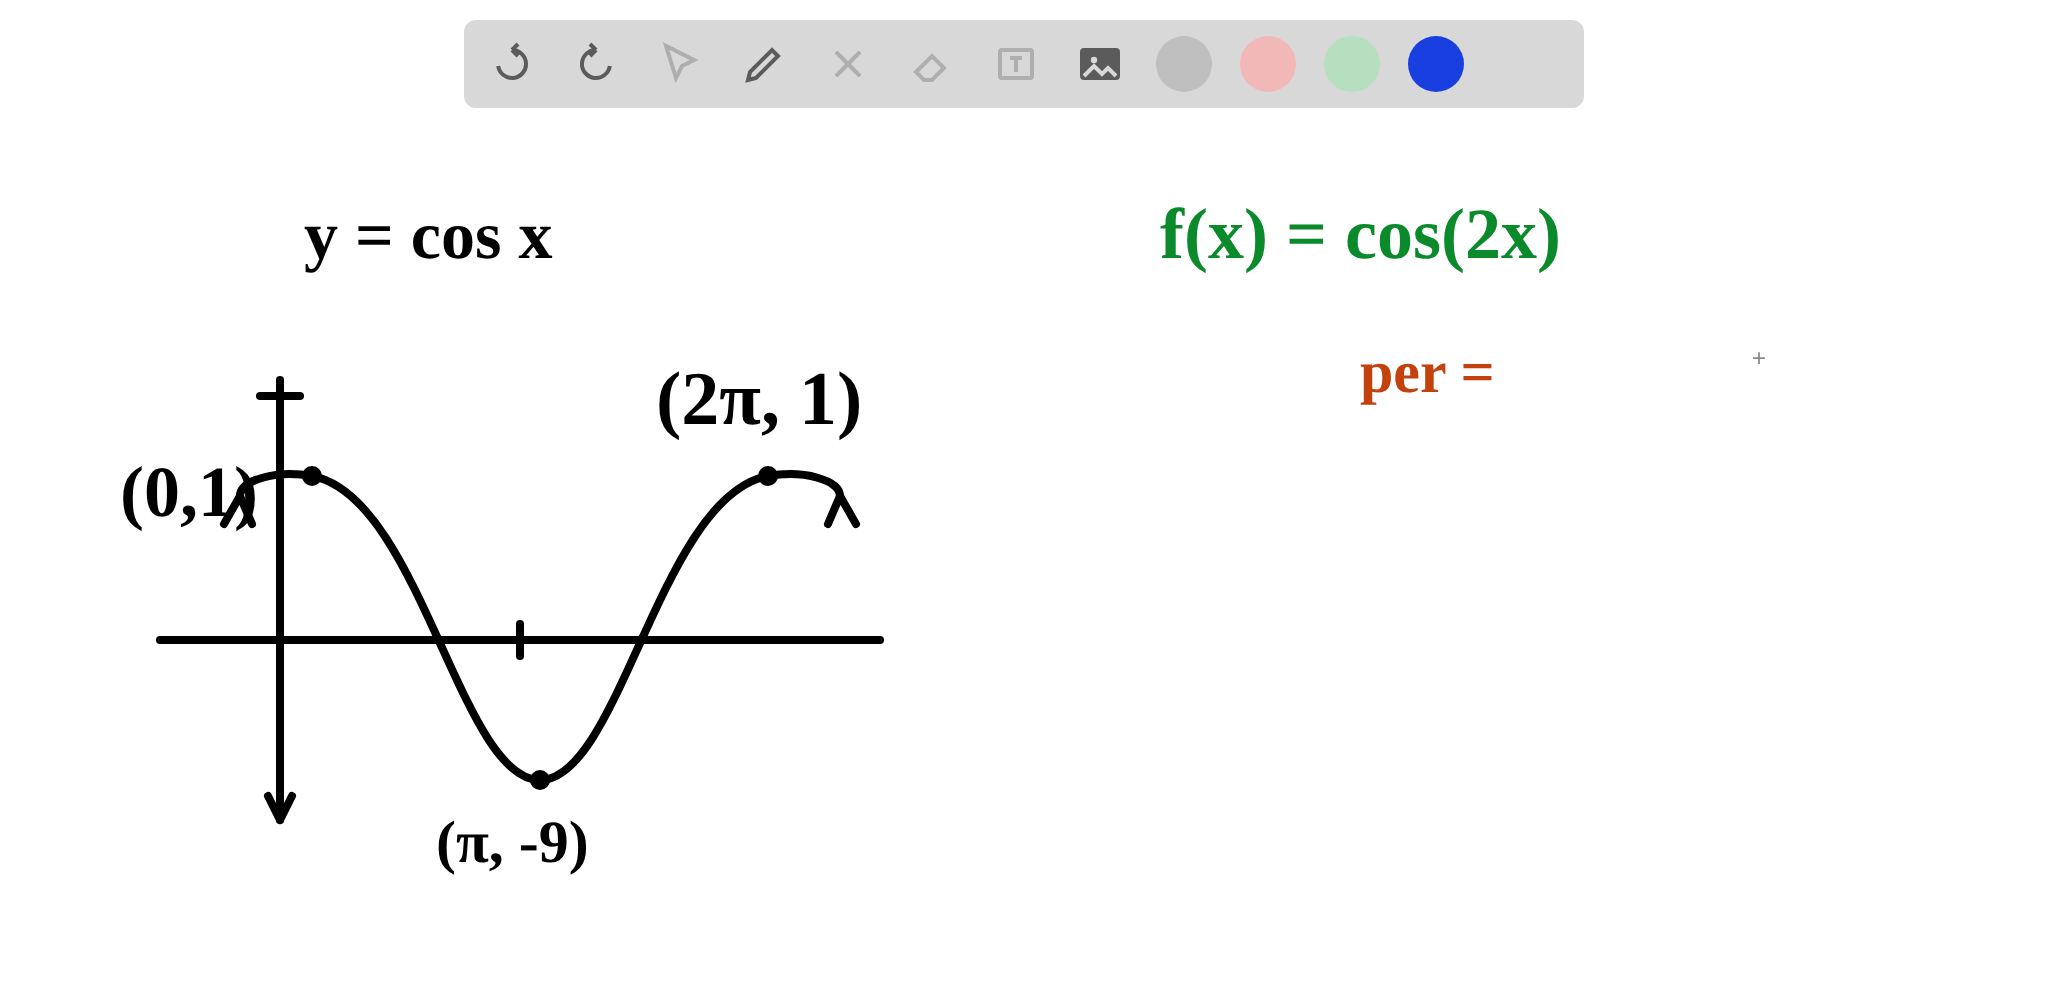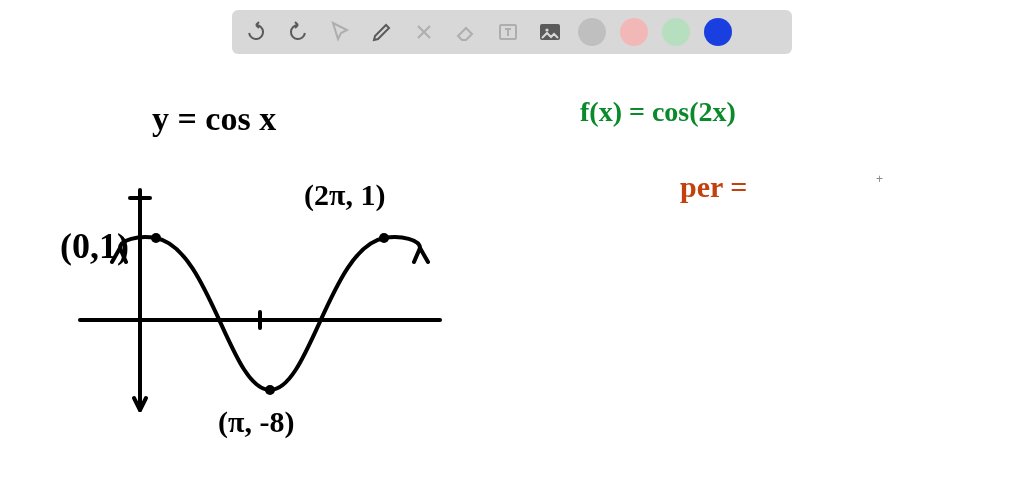--- a/index.html
+++ b/index.html
@@ -93,21 +93,21 @@
         </svg>
     </div>
     <div class="swatch" style="background:#bfbfbf"></div>
     <div class="swatch" style="background:#f2b8b8"></div>
     <div class="swatch" style="background:#b6dfc0"></div>
     <div class="swatch" style="background:#1a3fe0"></div>
   </div>
 
   <div class="hand black" style="left:152px; top:100px; font-size:34px;">y = cos x</div>
 
-  <div class="hand green" style="left:580px; top:96px; font-size:28px;">f(x) = cos(2x)</div>
+  <div class="hand green" style="left:580px; top:96px; font-size:36px;">f(x) = cos(2x)</div>
 
   <div class="hand blue" style="left:680px; top:170px; font-size:30px;">per =</div>
 
   <div class="cursor-plus" style="left:876px; top:172px;">+</div>
 
   <div class="sketch">
     <svg viewBox="0 0 420 280">
 
       <path class="stroke" d="M80 10 L80 230"></path>
 
@@ -132,17 +132,17 @@
       <path class="stroke" d="M360 68 l8 14 M360 68 l-6 14" stroke-width="3"></path>
 
       <circle class="dot" cx="96" cy="58" r="5"></circle>
       <circle class="dot" cx="210" cy="210" r="5"></circle>
       <circle class="dot" cx="324" cy="58" r="5"></circle>
     </svg>
   </div>
 
   <div class="hand black" style="left:60px; top:225px; font-size:36px;">(0,1)</div>
 
-  <div class="hand black" style="left:218px; top:405px; font-size:30px;">(π, -8)</div>
+  <div class="hand black" style="left:218px; top:405px; font-size:30px;">(π, -9)</div>
 
-  <div class="hand black" style="left:304px; top:178px; font-size:30px;">(2π, 1)</div>
+  <div class="hand black" style="left:328px; top:178px; font-size:38px;">(2π, 1)</div>
 
 </div>
 
 </body></html>

